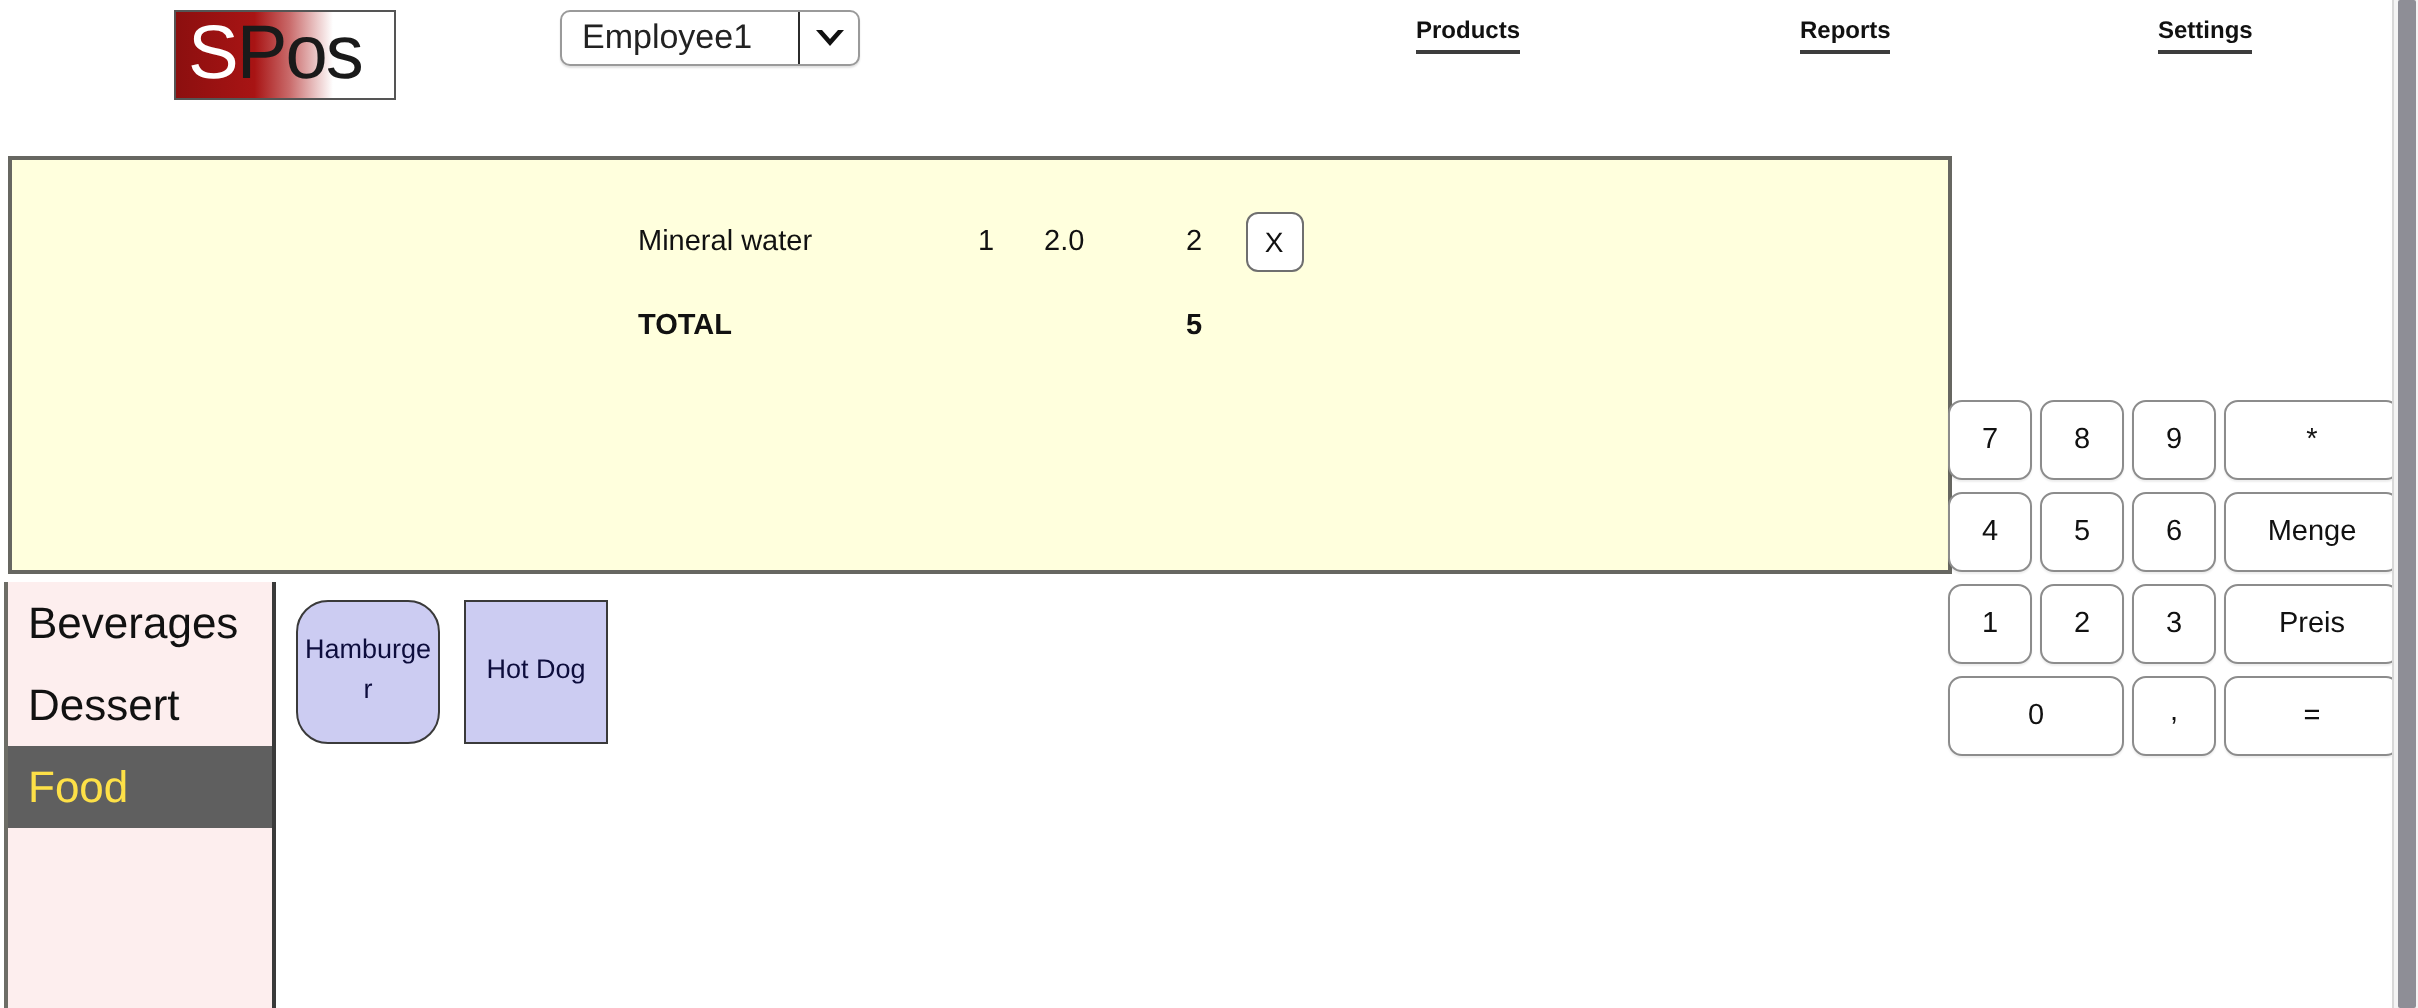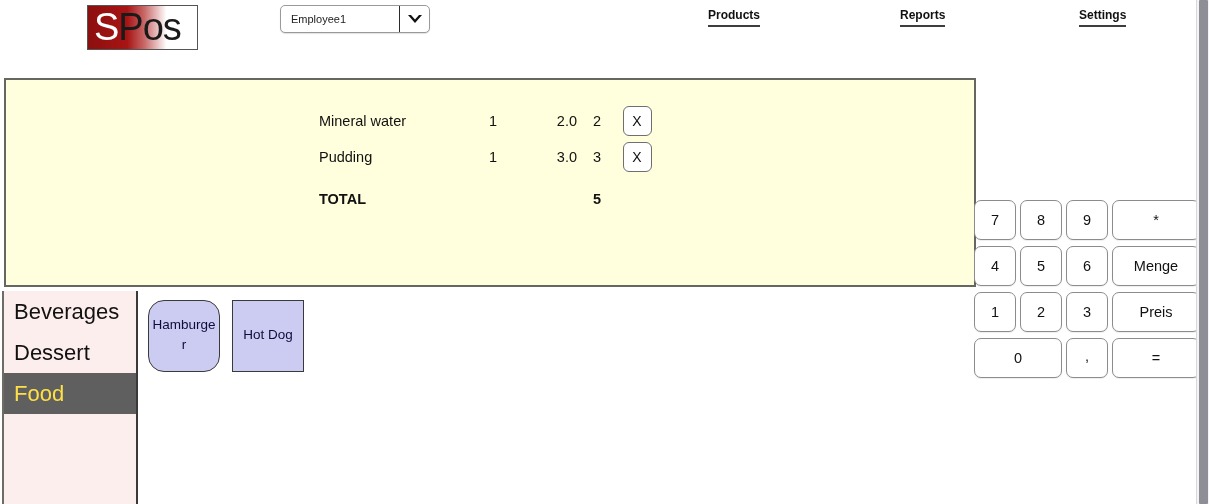--- a/index.html
+++ b/index.html
@@ -52,21 +52,21 @@
     background: #ffffff;
     border: 1px solid #9a9a9a;
     border-radius: 5px;
     box-shadow: 0 1px 1px rgba(0,0,0,0.12);
   }
   .employee-value {
     position: absolute;
     left: 10px; top: 0;
     height: 26px;
     line-height: 26px;
-    font-size: 11px;
+    font-size: 17px;
     color: #222222;
     font-family: "Liberation Sans", sans-serif;
   }
   .employee-arrow-box {
     position: absolute;
     right: 0; top: 0;
     width: 30px; height: 26px;
     border-left: 1px solid #2b2b2b;
   }
   .employee-arrow-box svg { position: absolute; left: 6px; top: 6px; }
@@ -103,21 +103,21 @@
   .receipt-table td {
     font-size: 14.5px;
     color: #111111;
     padding: 0;
     height: 36px;
     vertical-align: middle;
     white-space: nowrap;
   }
   .col-name  { width: 145px; }
   .col-qty   { width: 58px; text-align: center; }
-  .col-price { width: 55px; text-align: right; }
+  .col-price { width: 55px; text-align: left; }
   .col-sum   { width: 40px; text-align: center; }
   .col-del   { width: 40px; text-align: center; }
   .total-row td { font-weight: bold; padding-top: 12px; }
   .del-btn {
     display: inline-block;
     width: 29px; height: 30px;
     line-height: 28px;
     text-align: center;
     background: #ffffff;
     border: 1px solid #6f6f6f;
@@ -235,29 +235,20 @@
   </div>
 
   <div class="receipt">
     <table class="receipt-table">
       <tbody>
         <tr>
           <td class="col-name">Mineral water</td>
           <td class="col-qty">1</td>
           <td class="col-price">2.0</td>
           <td class="col-sum">2</td>
-          <td class="col-del">
-            <span class="del-btn">X</span>
-          </td>
-        </tr>
-        <tr>
-          <td class="col-name">Pudding</td>
-          <td class="col-qty">1</td>
-          <td class="col-price">3.0</td>
-          <td class="col-sum">3</td>
           <td class="col-del">
             <span class="del-btn">X</span>
           </td>
         </tr>
         <tr class="total-row">
           <td class="col-name">TOTAL</td>
           <td class="col-qty"></td>
           <td class="col-price"></td>
           <td class="col-sum">5</td>
           <td class="col-del"></td>

